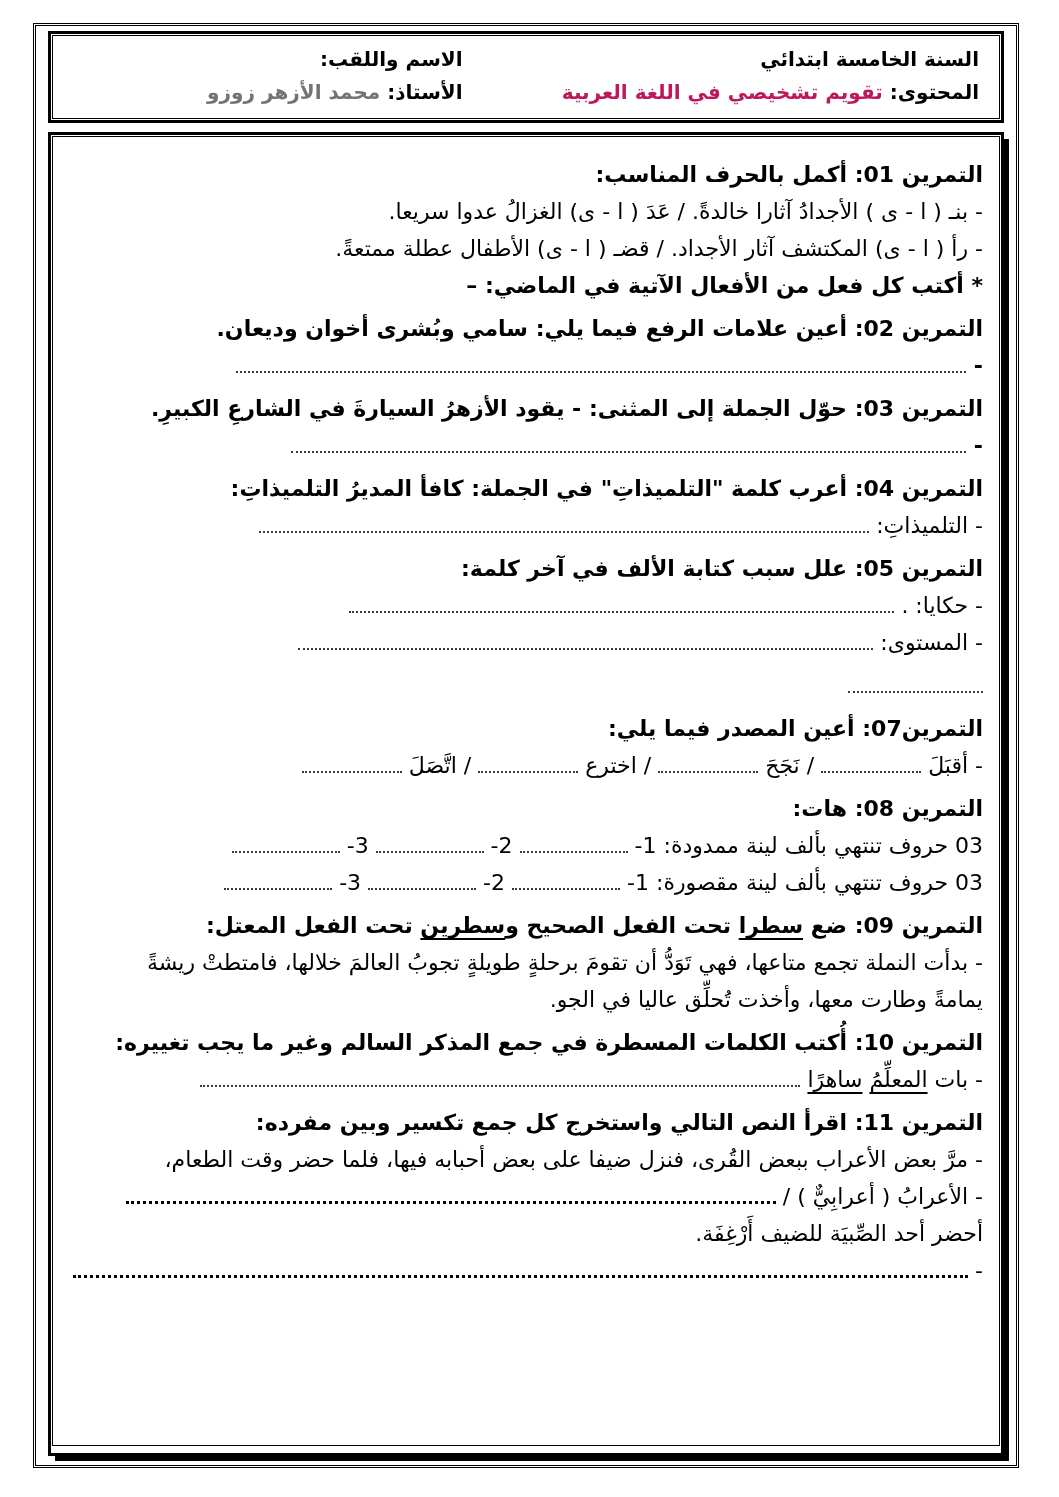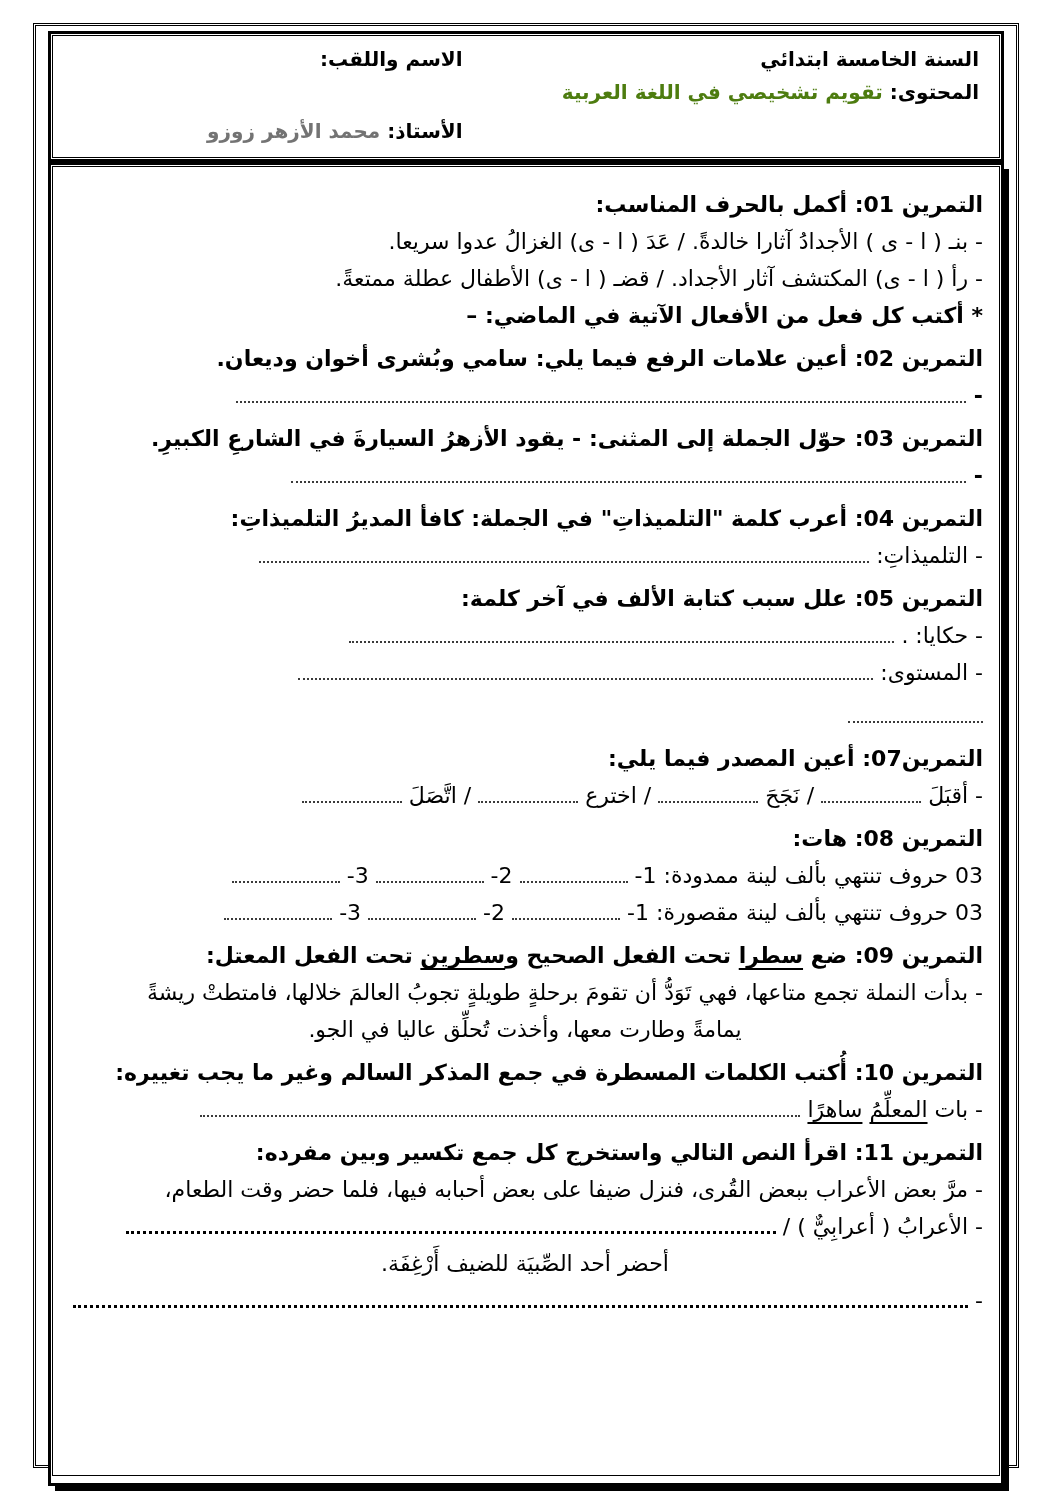--- a/index.html
+++ b/index.html
@@ -10,50 +10,50 @@
   .page-frame{
     position:absolute;left:33px;top:23px;width:986px;height:1445px;
     border:3px double #000;box-sizing:border-box;padding:5px 12px;
   }
   .wbox{border:3px solid #000;background:#fff;}
   .wbox-inner{border:1px solid #000;margin:1px;}
   .header-box{margin:0;}
   .header-grid{display:flex;direction:rtl;padding:7px 20px 9px;}
   .header-col{display:flex;flex-direction:column;}
   .header-col-right{flex:0 0 57%;text-align:right;}
-  .header-col-left{flex:1;gap:39px;}
+  .header-col-left{flex:1;}
   .header-row{font-size:20px;font-weight:700;line-height:33px;white-space:nowrap;}
-  .main-box{height:1324px;box-sizing:border-box;
+  .main-box{margin-top:9px;height:1324px;box-sizing:border-box;
     box-shadow:6px 6px 0 -1px #000;}
   .main-inner{height:calc(100% - 10px);overflow:hidden;}
   .doc-lines{padding:16px 16px 0 14px;direction:rtl;text-align:right;}
   .exercise-block{margin-top:12px;}
   .exercise-block:first-child{margin-top:0;}
   .line{margin-top:6px;min-height:31px;line-height:31px;font-size:22px;}
-  .line.center{text-align:center;}
+  .line.center{text-align:right;}
   .seg-b{font-weight:700;}
   .seg-u{text-decoration:underline;text-underline-offset:5px;text-decoration-thickness:2px;}
   .blank{display:inline-block;border-bottom:2px dotted #3a3a3a;height:14px;
     vertical-align:baseline;}
   .blank-lg{border-bottom:3px dotted #000;}
   .red{color:#d40000;}
 </style>
 </head>
 <body>
 
 <div class="page-frame">
 
   <div class="wbox header-box">
     <div class="wbox-inner">
       <div class="header-grid">
         <div class="header-col header-col-right">
           <div class="header-row">السنة الخامسة ابتدائي</div>
           <div class="header-row">
             <span>المحتوى:</span>
-            <span class="red" style="color: #4d7c0f;">تقويم تشخيصي في اللغة العربية</span>
+            <span class="red" style="color: #be185d;">تقويم تشخيصي في اللغة العربية</span>
           </div>
         </div>
         <div class="header-col header-col-left">
           <div class="header-row">الاسم واللقب:</div>
           <div class="header-row">
             <span>الأستاذ:</span>
             <span class="red" style="color: #737373;">محمد الأزهر زوزو</span>
           </div>
         </div>
       </div>

